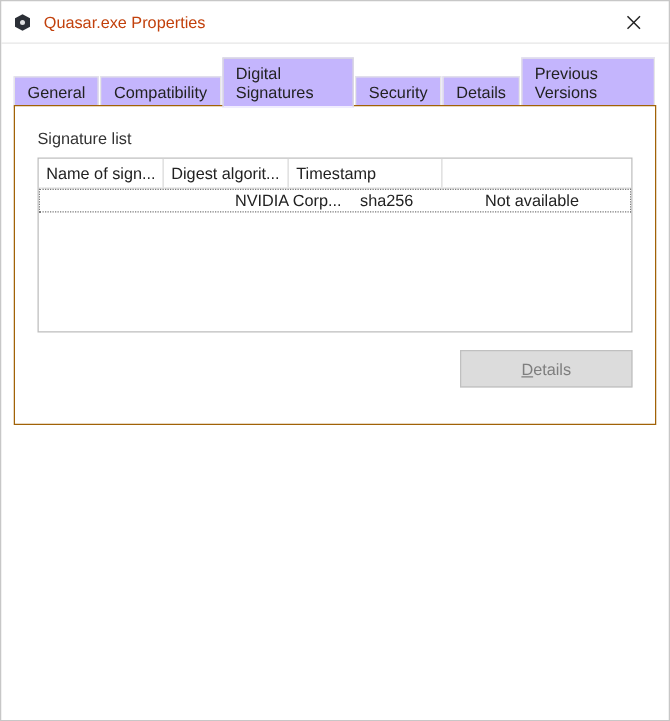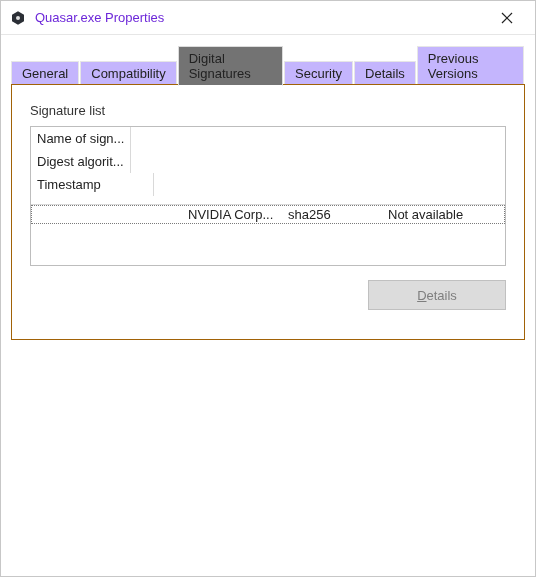--- a/index.html
+++ b/index.html
@@ -39,21 +39,21 @@
     }
     .app-icon {
       width: 18px;
       height: 18px;
       display: flex;
       align-items: center;
       justify-content: center;
     }
     .window-title {
       font-size: 13px;
-      color: #6d28d9;
+      color: #c2410c;
     }
     .close-btn {
       width: 40px;
       height: 28px;
       display: flex;
       align-items: center;
       justify-content: center;
       cursor: pointer;
       font-size: 16px;
       color: #222;
@@ -78,21 +78,21 @@
       border-bottom: none;
       margin-right: 1px;
       cursor: pointer;
       position: relative;
       top: 1px;
       background: #c4b5fd;
       border-color: #e6e6e6;
       border-bottom: 1px solid #dcdcdc;
     }
     .tab.active {
-      background: #737373;
+      background: #c4b5fd;
       border: 1px solid #dcdcdc;
       border-bottom: 1px solid #fff;
       z-index: 2;
     }
     .tabpanel {
       border: 1px solid #a16207;
       margin: 0 6px 6px 6px;
       padding: 18px 18px 18px 18px;
       flex: 0 0 auto;
       background: #fff;
@@ -113,21 +113,20 @@
       height: 140px;
       overflow: hidden;
       display: flex;
       flex-direction: column;
     }
     .lv-header {
       display: flex;
       border-bottom: 1px solid #d9d9d9;
       background: #fff;
       font-size: 13px;
-      flex-direction: column;
     }
     .lv-col {
       padding: 4px 6px;
       border-right: 1px solid #d9d9d9;
       white-space: nowrap;
       overflow: hidden;
       text-overflow: ellipsis;
       display: flex;
       align-items: center;
       justify-content: space-between;

